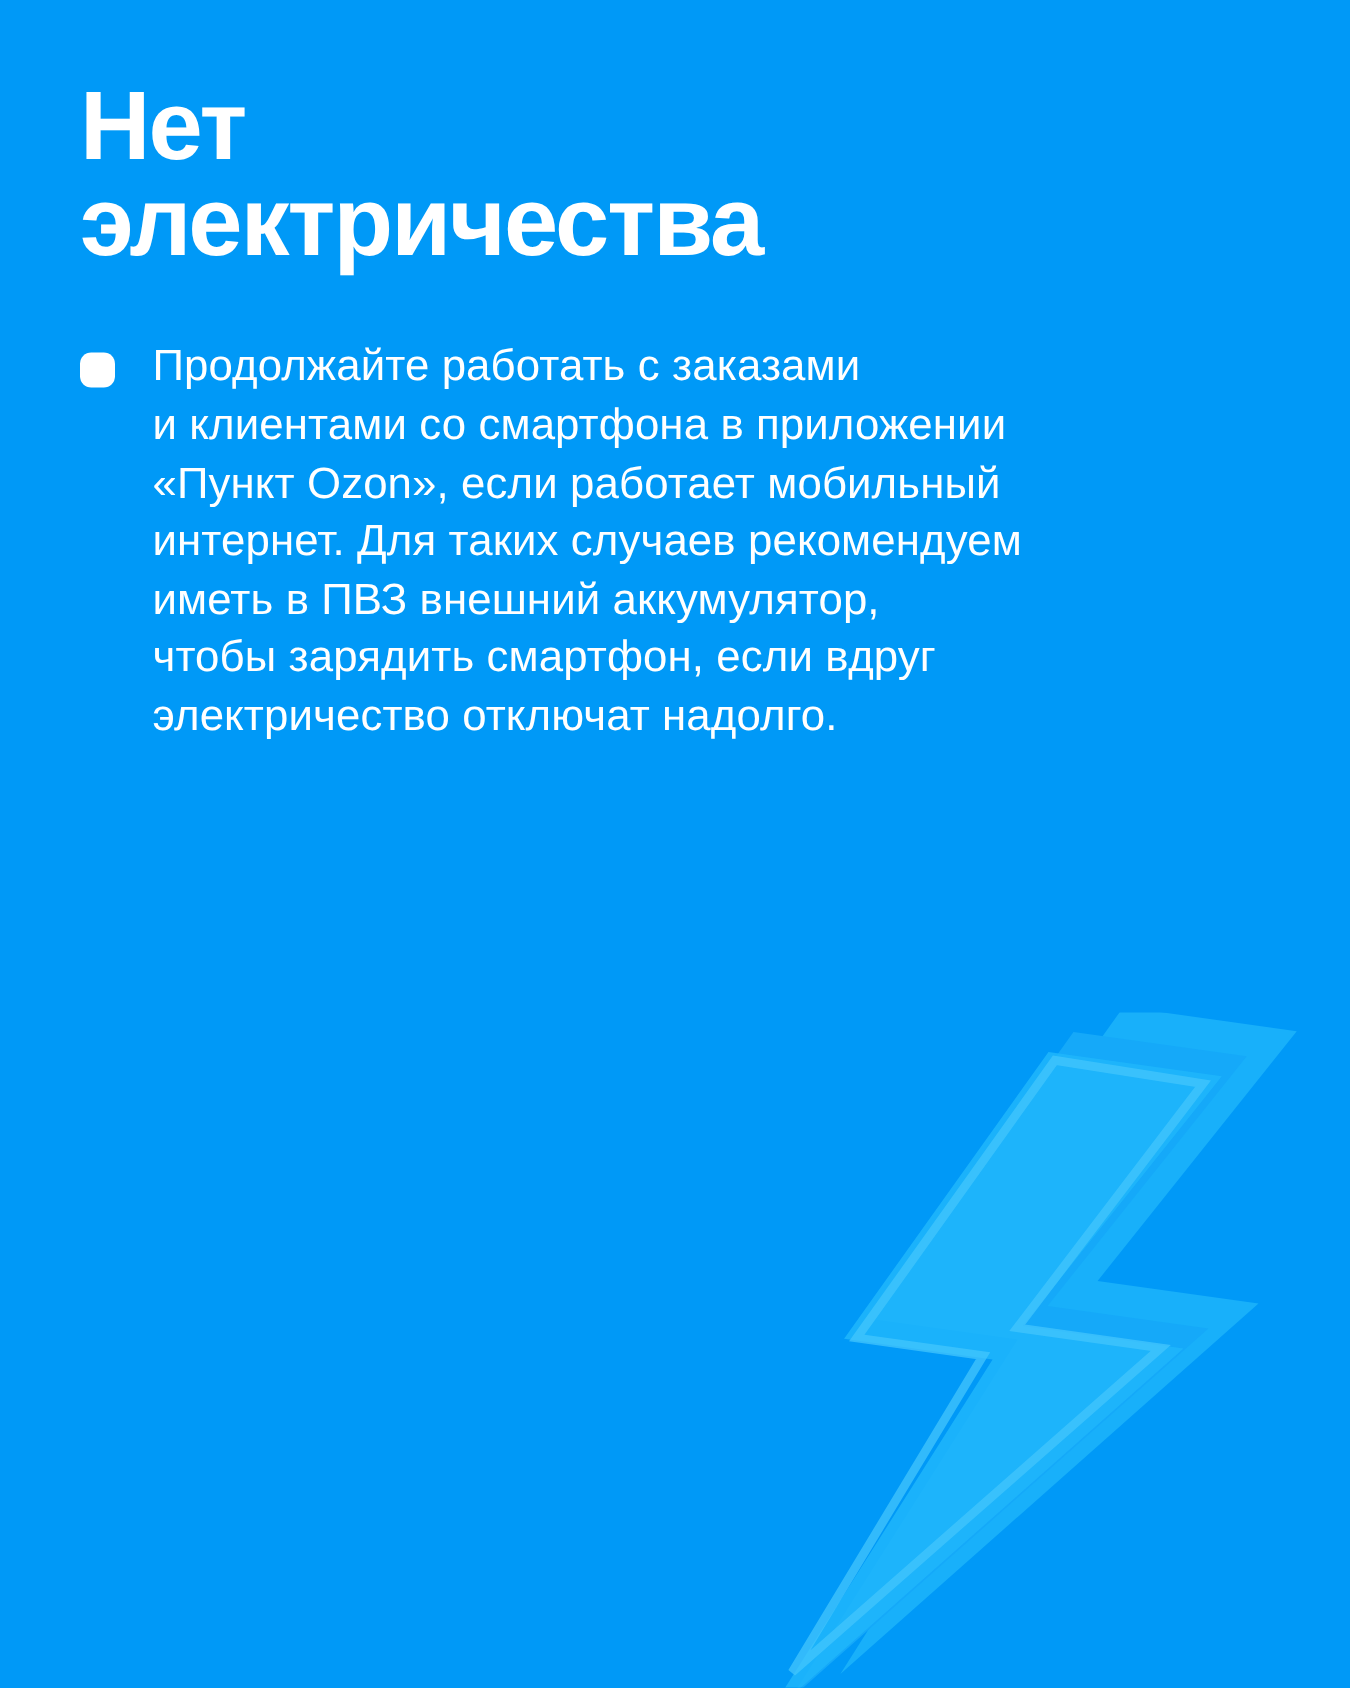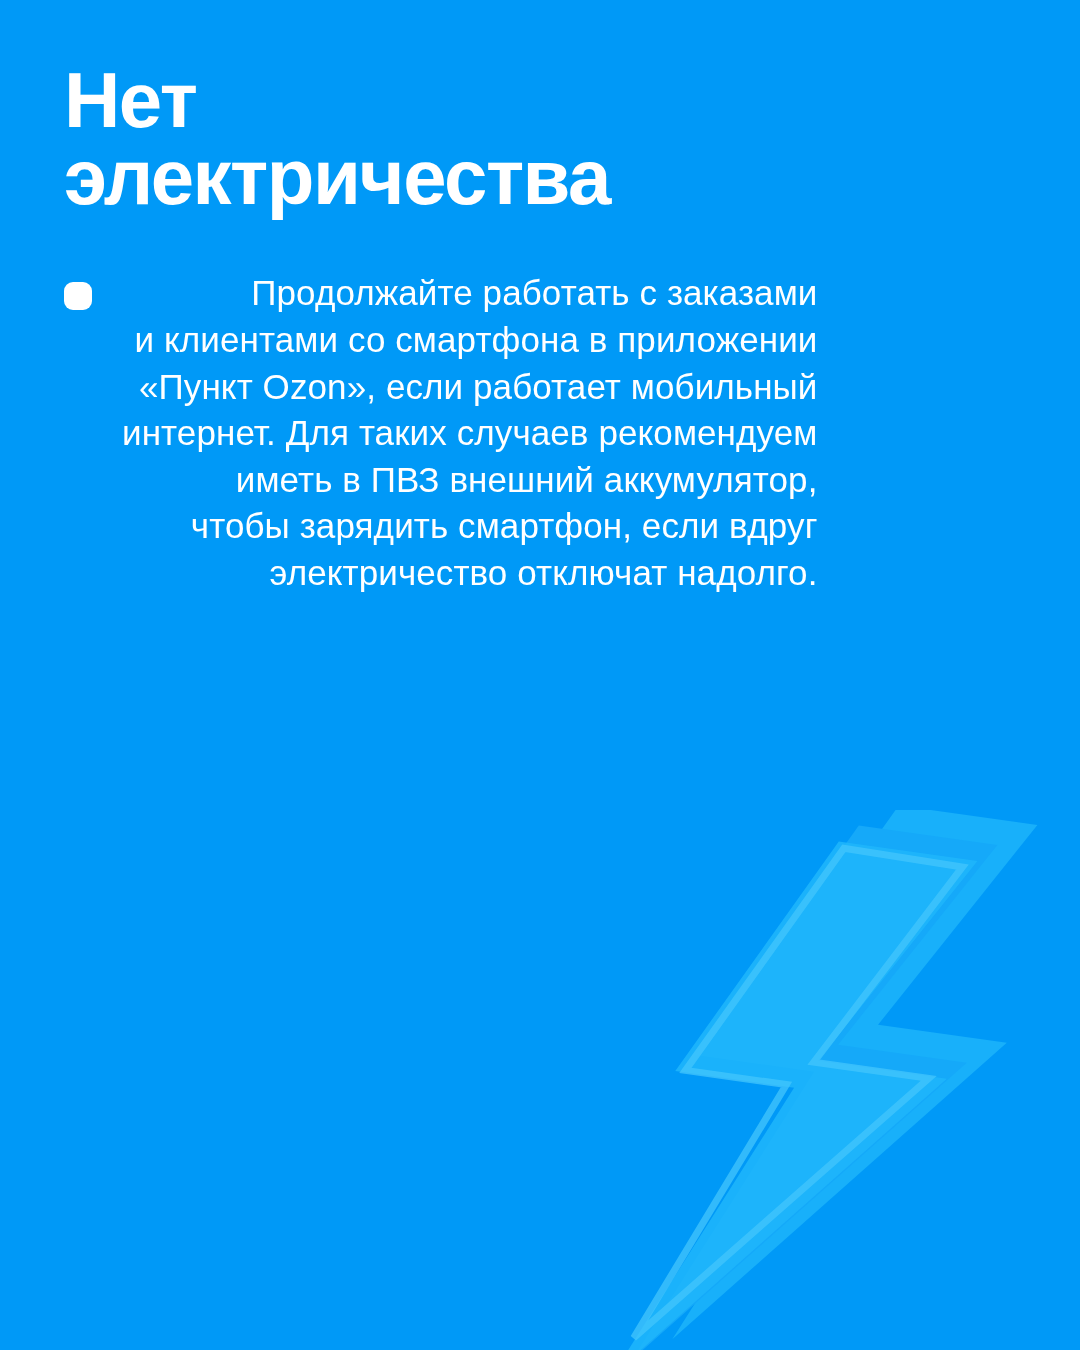--- a/index.html
+++ b/index.html
@@ -57,21 +57,20 @@
   .bullets {
     margin: 0;
     padding: 0;
     list-style: none;
   }
 
   .bullet-item {
     display: flex;
     align-items: flex-start;
     margin-bottom: 52px;
-    text-align: right;
   }
 
   .bullet-marker {
     flex: 0 0 auto;
     width: 28px;
     height: 28px;
     border-radius: 9px;
     background: #FFFFFF;
     margin-top: 12px;
     margin-right: 30px;

